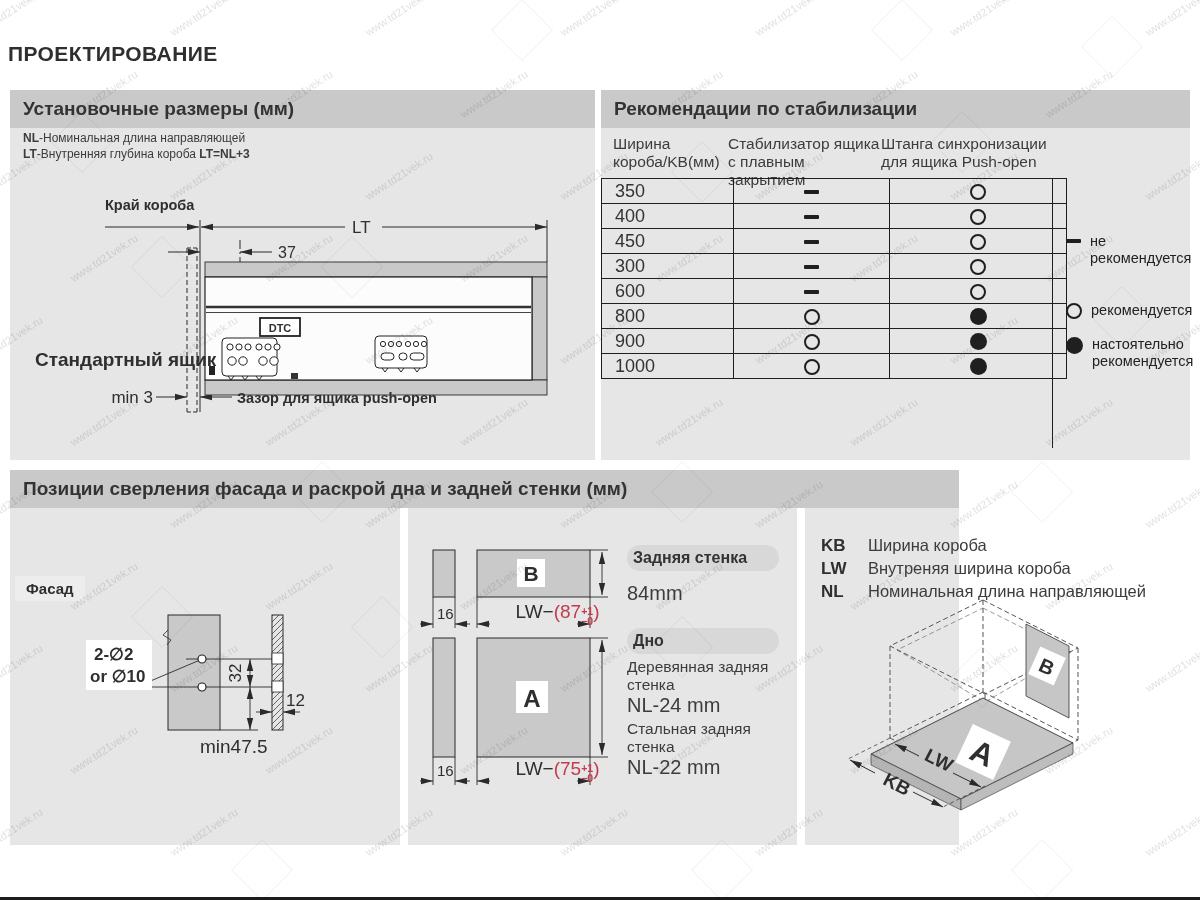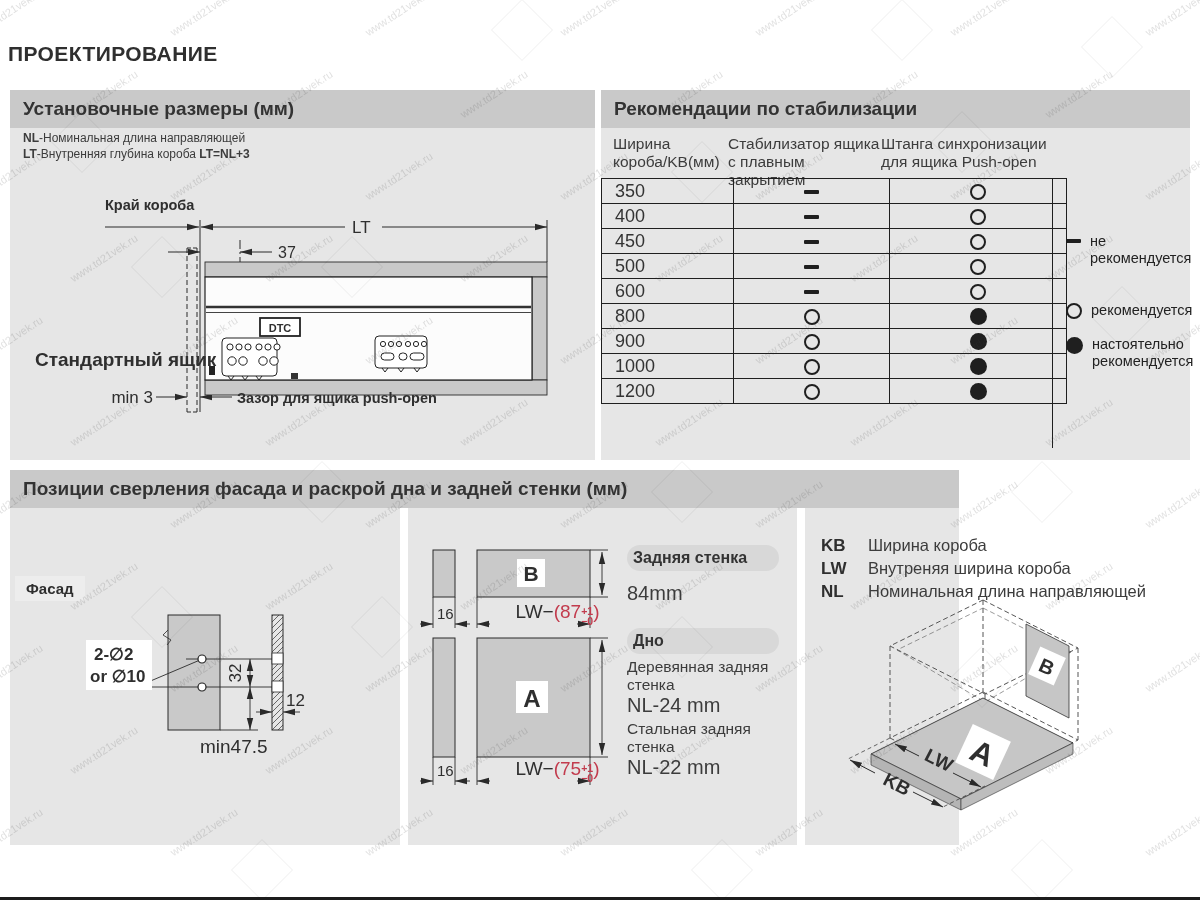--- a/index.html
+++ b/index.html
@@ -168,46 +168,41 @@
           <td class="c-width">400</td>
           <td class="c-sym1"><span class="sym dash"></span></td>
           <td class="c-sym2"><span class="sym open"></span></td>
         </tr>
         <tr>
           <td class="c-width">450</td>
           <td class="c-sym1"><span class="sym dash"></span></td>
           <td class="c-sym2"><span class="sym open"></span></td>
         </tr>
         <tr>
-          <td class="c-width">500</td>
+          <td class="c-width">300</td>
           <td class="c-sym1"><span class="sym dash"></span></td>
           <td class="c-sym2"><span class="sym open"></span></td>
         </tr>
         <tr>
           <td class="c-width">600</td>
           <td class="c-sym1"><span class="sym dash"></span></td>
           <td class="c-sym2"><span class="sym open"></span></td>
         </tr>
         <tr>
           <td class="c-width">800</td>
           <td class="c-sym1"><span class="sym open"></span></td>
           <td class="c-sym2"><span class="sym filled"></span></td>
         </tr>
         <tr>
           <td class="c-width">900</td>
           <td class="c-sym1"><span class="sym open"></span></td>
           <td class="c-sym2"><span class="sym filled"></span></td>
         </tr>
         <tr>
           <td class="c-width">1000</td>
-          <td class="c-sym1"><span class="sym open"></span></td>
-          <td class="c-sym2"><span class="sym filled"></span></td>
-        </tr>
-        <tr>
-          <td class="c-width">1200</td>
           <td class="c-sym1"><span class="sym open"></span></td>
           <td class="c-sym2"><span class="sym filled"></span></td>
         </tr>
       </tbody>
   </table>
   <div class="legend-block">
       <div class="legend-item" style="top: 55px;">
         <span class="sym dash" style="margin-top: 6px;"></span>
         <span class="lab">не рекомендуется</span>
       </div>

